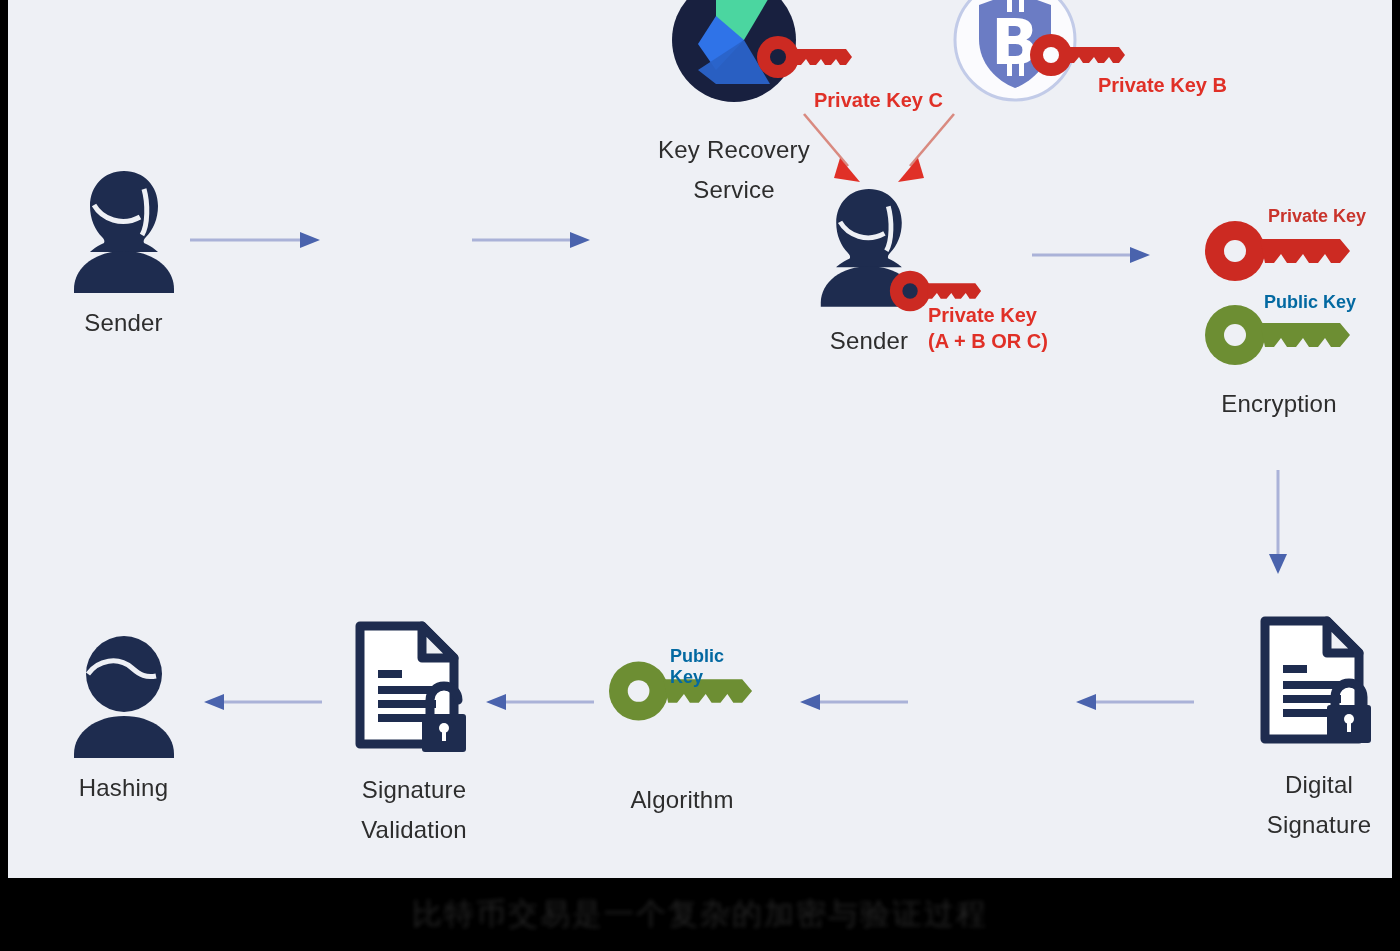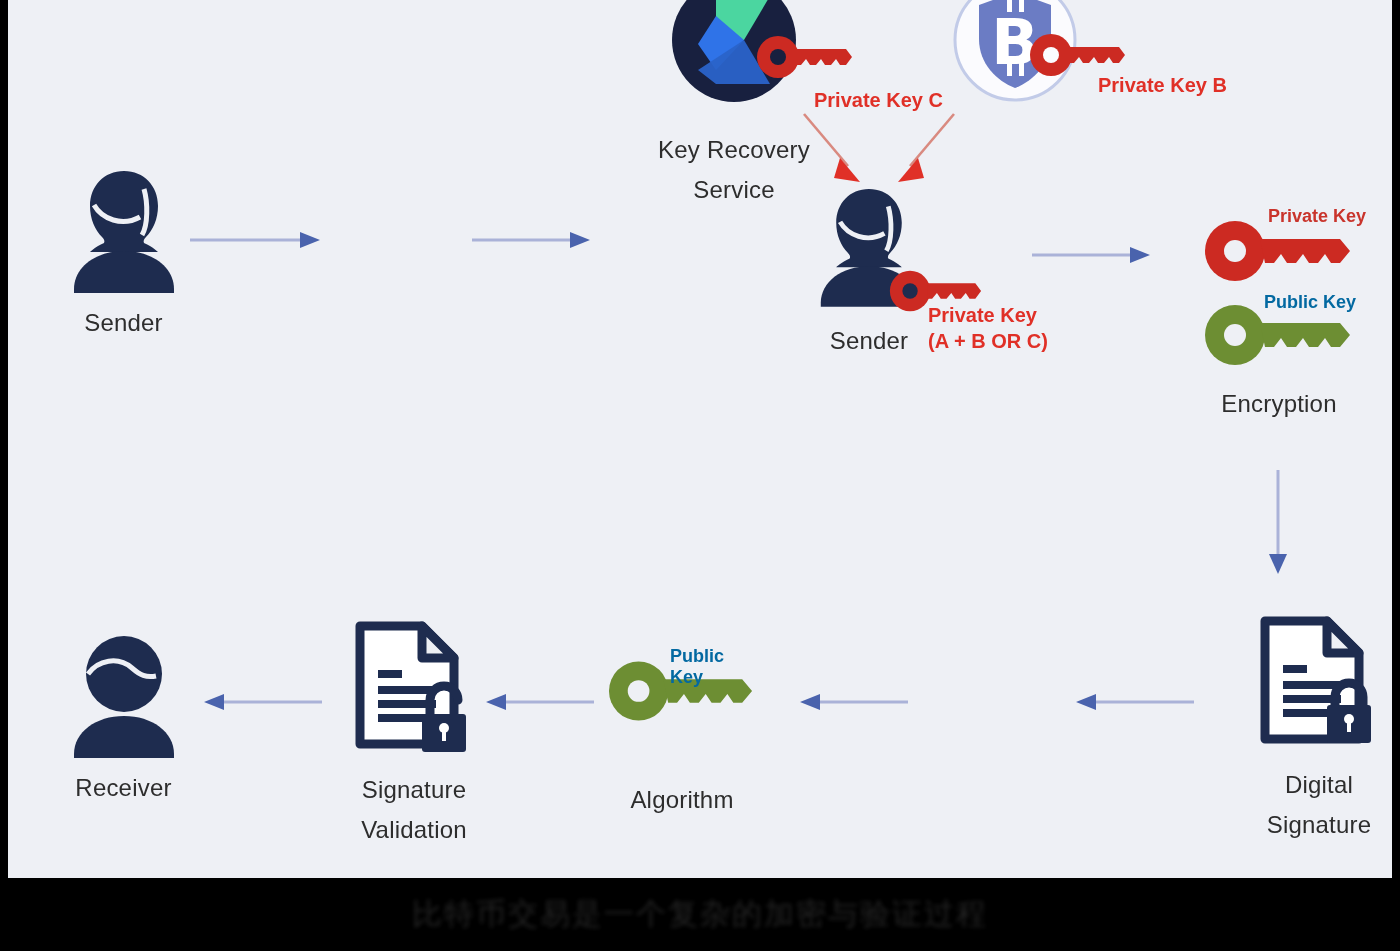--- a/index.html
+++ b/index.html
@@ -248,21 +248,21 @@
     </div>
 
     <div class="node" style="left:58px;top:630px;width:115px;">
       <span class="icon-wrap">
         <svg width="112" height="128" viewBox="0 0 112 128">
           <circle cx="56" cy="44" r="38" fill="#1e2c4f"></circle>
           <path fill="none" stroke="#eef0f5" stroke-width="5" d="M20 44c10-14 30-18 44-6 8 7 14 10 24 8"></path>
           <path fill="#1e2c4f" d="M56 86c-28 0-50 16-50 38v4h100v-4c0-22-22-38-50-38z"></path>
         </svg>
       </span>
-      <div class="caption">Receiver</div>
+      <div class="caption">Hashing</div>
     </div>
 
   </div>
 
   <div class="edge-l"></div>
   <div class="edge-r"></div>
 
   <div id="bottom-band">
     <div id="bottom-text">比特币交易是一个复杂的加密与验证过程</div>
   </div>

